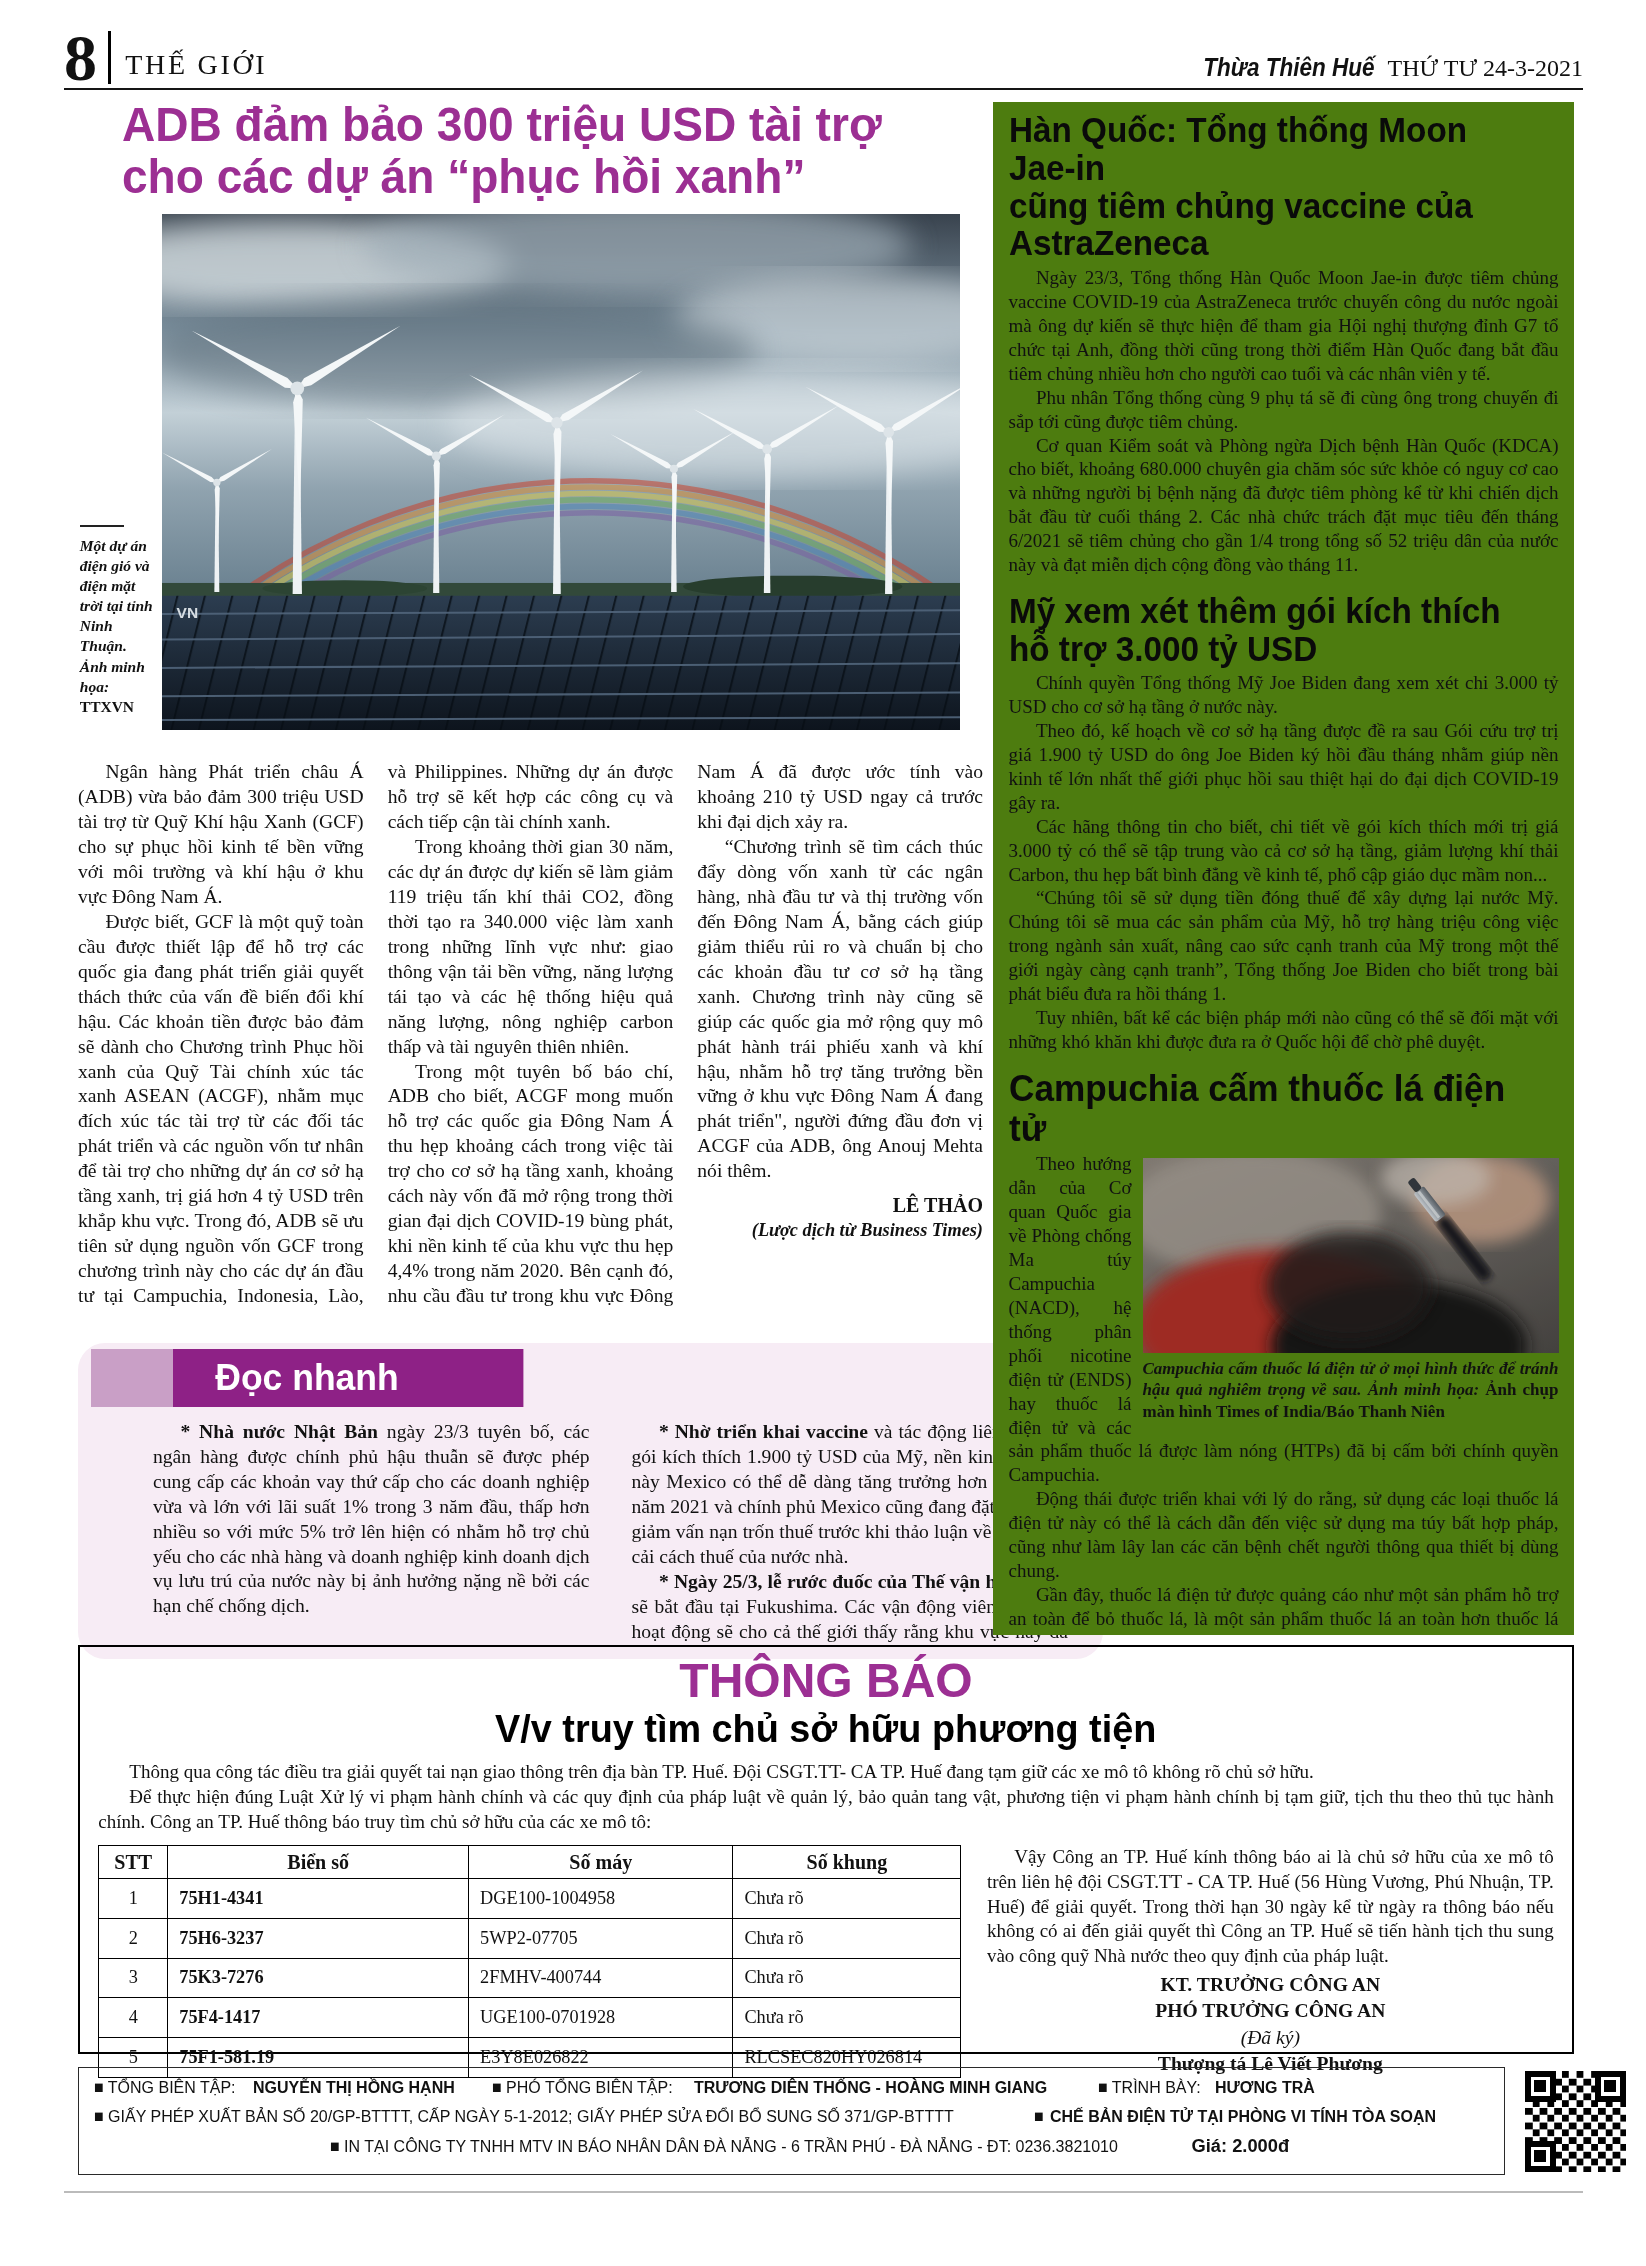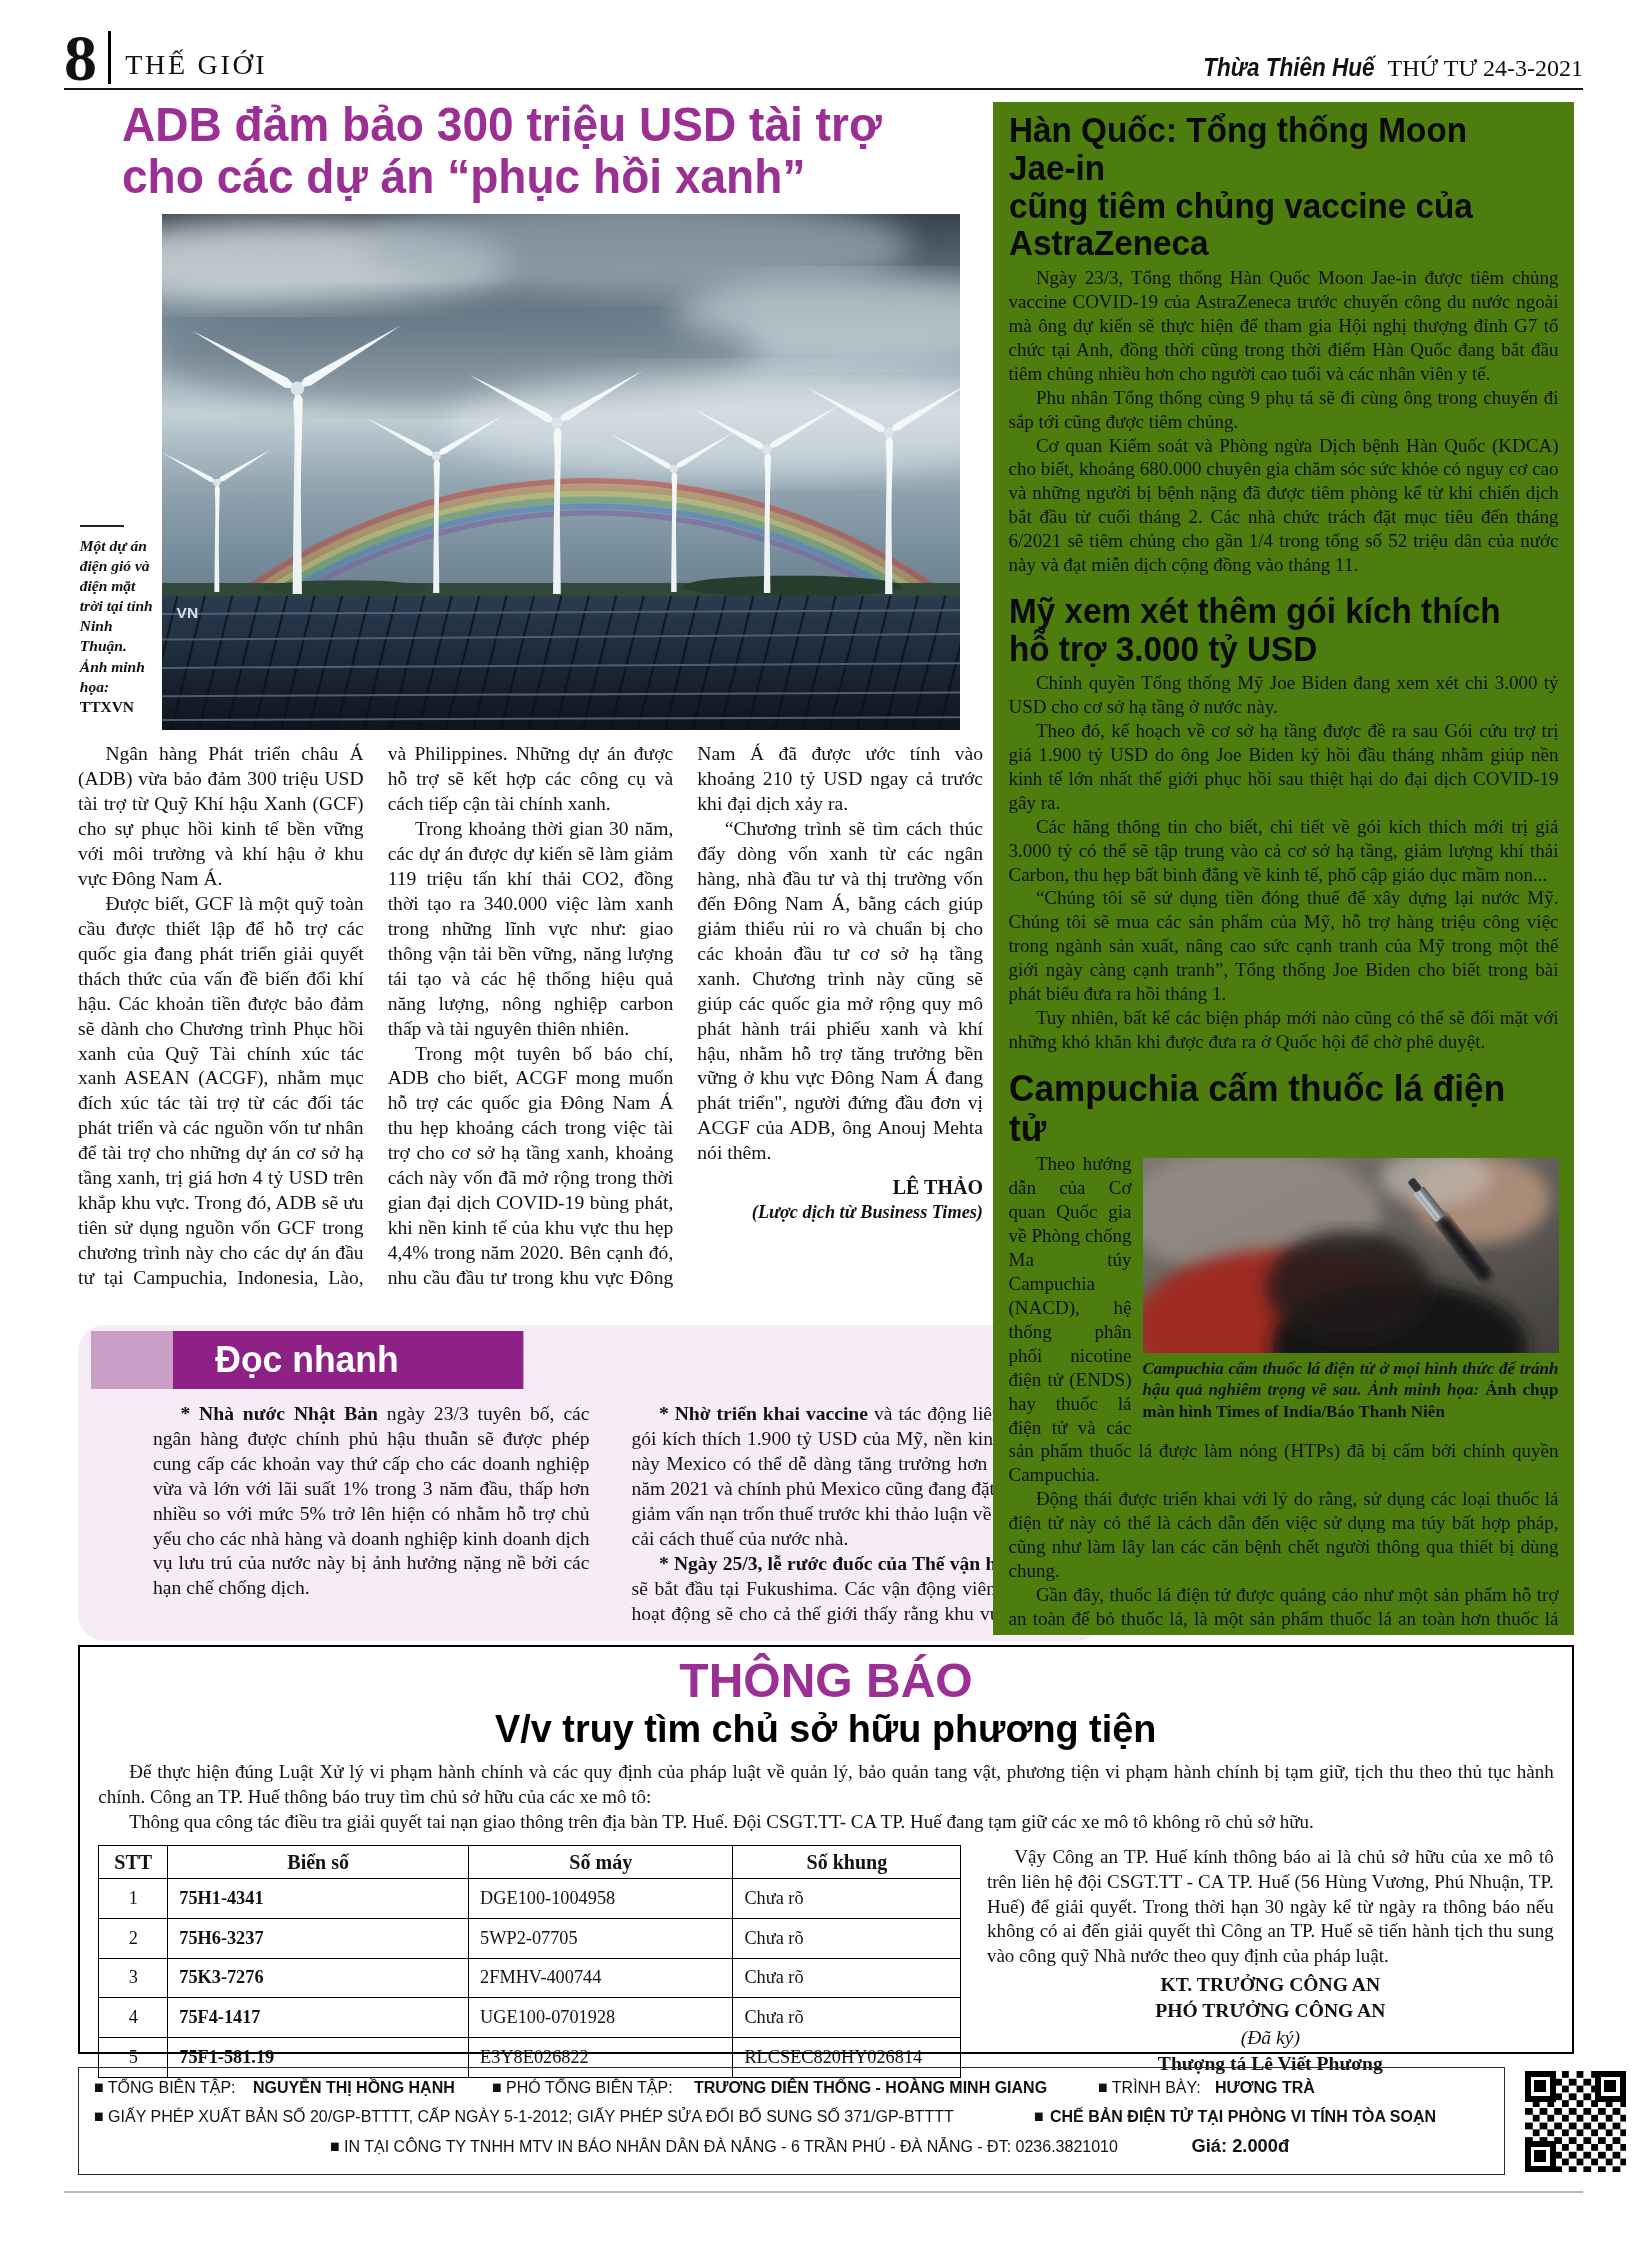--- a/index.html
+++ b/index.html
@@ -23,21 +23,21 @@
   
   .left-region { position:absolute; left:78px; top:99px; width:905px; }
   .main-headline { color:#9c2f93; font-family:"Liberation Sans",sans-serif; font-weight:bold;
     font-size:49px; line-height:1.06; margin-left:44px; transform:scaleX(.94); transform-origin:left; }
   .photo-row { display:flex; margin-top:11px; }
   .photo-cap-col { width:84px; padding:311px 9.1px 0 1.8px; }
   .cap-rule { width:44px; height:1.8px; background:#222; margin-bottom:9.1px; }
   .photo-cap-col .cap { font-size:15.5px; font-weight:bold; font-style:italic; line-height:1.3; }
   .photo-cap-col .cap-credit { font-style:normal; }
   .main-photo { width:798px; height:516px; flex:0 0 auto; }
-  .body-cols { margin-top:12px; height:565px; column-count:3; column-gap:24px; column-fill:auto;
+  .body-cols { margin-top:30px; height:565px; column-count:3; column-gap:24px; column-fill:auto;
     font-size:19.6px; line-height:1.275; text-align:justify; }
   .body-cols p { text-indent:27.4px; }
   .byline-row { text-align:right; margin-top:9.1px; font-weight:bold; font-size:20px; }
   .source-row { text-align:right; font-weight:bold; font-style:italic; font-size:18.3px; }
 
   
   .dn-box { position:relative; margin-top:18.3px; width:1025px; height:316px; background:#f7ecf5;border-radius:27px; }
   .dn-head { position:absolute; top:5.5px; left:12.8px; display:flex; }
   .dn-sq { width:82px; height:58px; background:#c99fc6; }
   .dn-label { width:365px; height:58px; background:#8e2186; color:#fff; display:flex; align-items:center;
@@ -315,22 +315,22 @@
         <p>Gần đây, thuốc lá điện tử được quảng cáo như một sản phẩm hỗ trợ an toàn để bỏ thuốc lá, là một sản phẩm thuốc lá an toàn hơn thuốc lá truyền thống và không gây hại đến môi trường. Nhưng những thông tin này hoàn toàn trái ngược với nhận định của Tổ chức Y tế Thế giới (WHO) và các tổ chức y tế lớn rằng tiếp xúc với thuốc lá điện tử có thể gây nghiện, gây bệnh lao phổi nghiêm trọng và thậm chí tử vong. Dùng chung thiết bị hút thuốc cũng cực kỳ nguy hiểm, nhất là trong thời kỳ dịch COVID-19.</p>
       </div>
 
     </div>
   </div>
 
   <div class="notice">
     <div class="notice-title">THÔNG BÁO</div>
     <div class="notice-sub">V/v truy tìm chủ sở hữu phương tiện</div>
     <div class="notice-intro">
+      <p>Thông qua công tác điều tra giải quyết tai nạn giao thông trên địa bàn TP. Huế. Đội CSGT.TT- CA TP. Huế đang tạm giữ các xe mô tô không rõ chủ sở hữu.</p>
       <p>Để thực hiện đúng Luật Xử lý vi phạm hành chính và các quy định của pháp luật về quản lý, bảo quản tang vật, phương tiện vi phạm hành chính bị tạm giữ, tịch thu theo thủ tục hành chính. Công an TP. Huế thông báo truy tìm chủ sở hữu của các xe mô tô:</p>
-      <p>Thông qua công tác điều tra giải quyết tai nạn giao thông trên địa bàn TP. Huế. Đội CSGT.TT- CA TP. Huế đang tạm giữ các xe mô tô không rõ chủ sở hữu.</p>
     </div>
     <div class="notice-flex">
       <table class="n-table">
         <colgroup>
             <col style="width:69px">
             <col style="width:302px">
             <col style="width:265px">
             <col style="width:228px">
           </colgroup>
         <thead>

